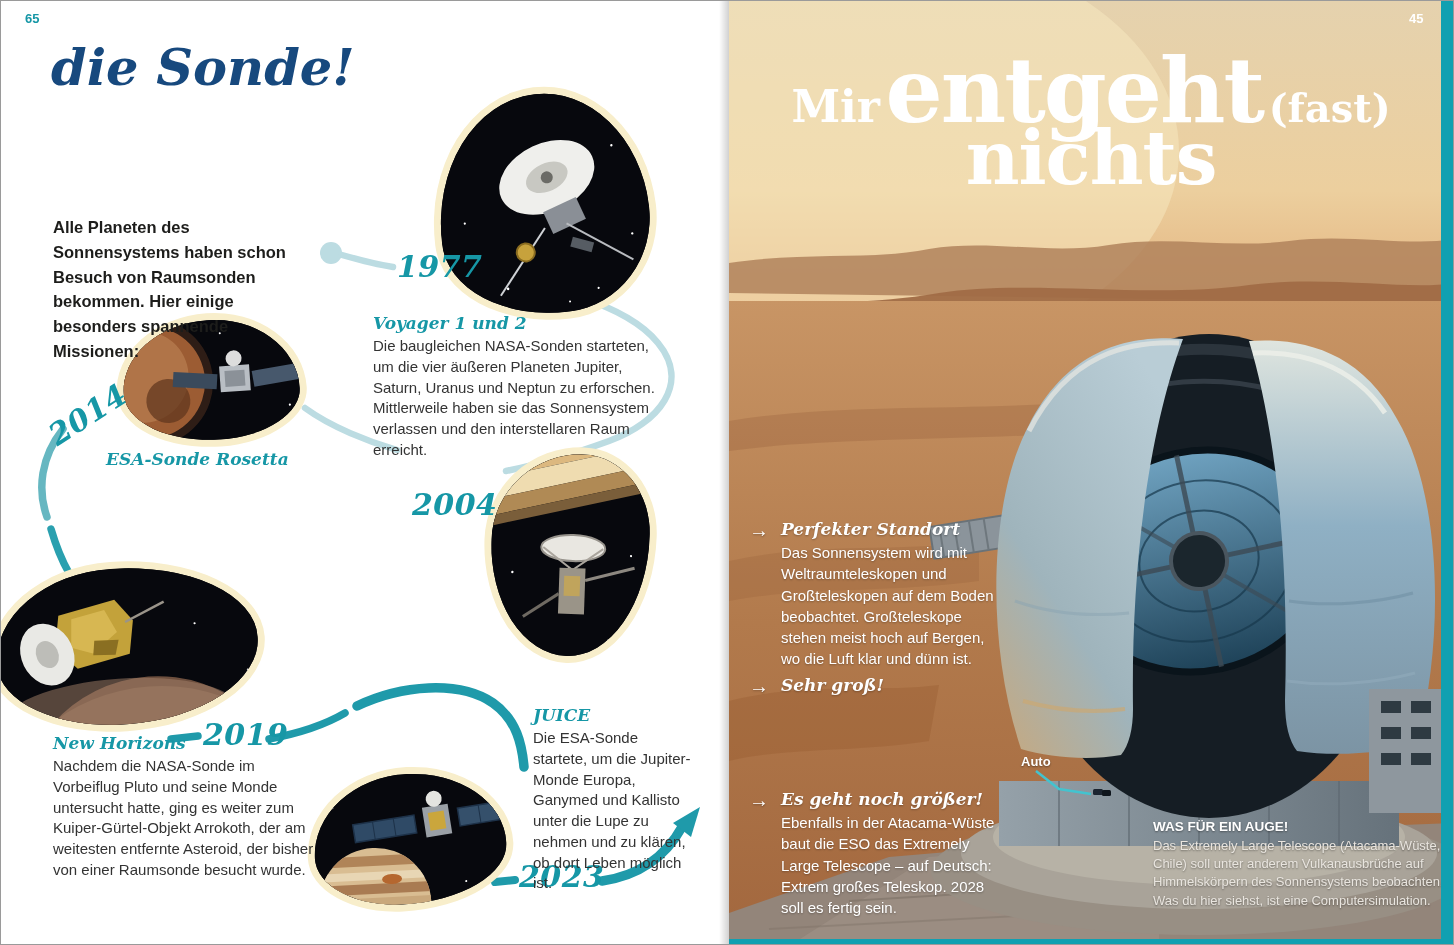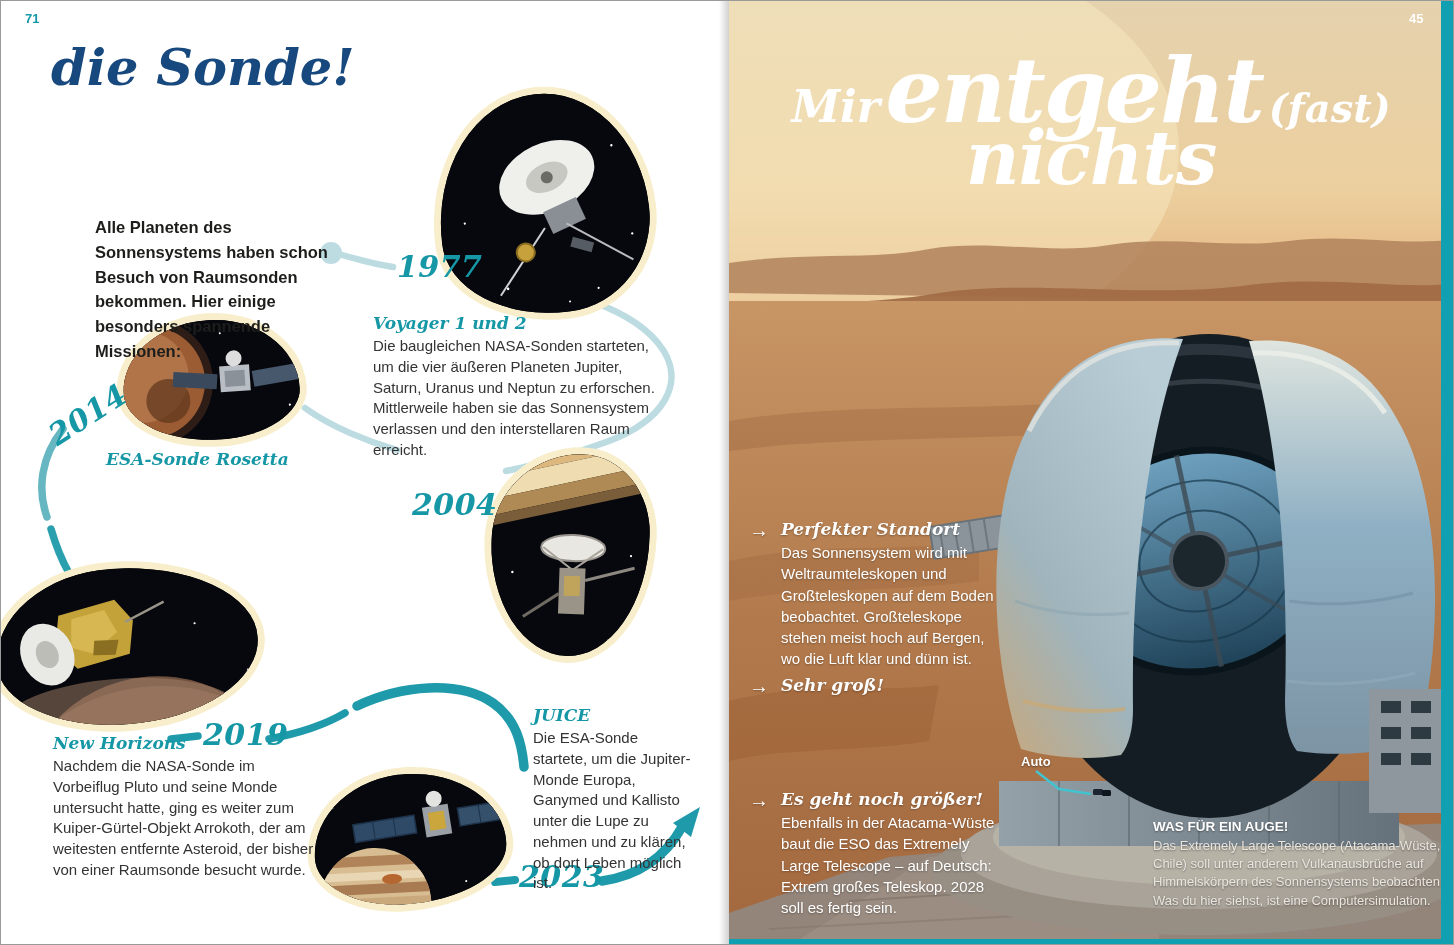--- a/index.html
+++ b/index.html
@@ -8,21 +8,21 @@
   
   .page-left{position:absolute;left:0;top:0;width:728px;height:945px;background:#fff;overflow:hidden;}
   .gutter{position:absolute;left:718px;top:0;width:10px;height:945px;
           background:linear-gradient(to right,rgba(0,0,0,0),rgba(0,0,0,.18));z-index:9;}
   .pagenum{position:absolute;font-size:13px;font-weight:bold;z-index:20;}
   .pagenum.left{left:24px;top:10px;color:#1697a6;}
   .pagenum.right{left:1408px;top:10px;color:#fff;}
   .headline{position:absolute;left:50px;top:38px;font-family:"DejaVu Serif",serif;
             font-style:italic;font-weight:bold;font-size:51px;line-height:1.1;color:#17497e;z-index:5;}
   .intro{position:absolute;left:52px;top:214px;width:262px;font-size:16.5px;font-weight:bold;
-         color:#1d1d1b;line-height:1.5;z-index:5;margin-left:42px;}
+         color:#1d1d1b;line-height:1.5;z-index:5;}
   svg.timeline{position:absolute;left:0;top:0;z-index:1;}
   .year{position:absolute;font-family:"DejaVu Serif",serif;font-style:italic;font-weight:bold;
         font-size:30px;color:#1697a6;letter-spacing:.5px;z-index:6;}
   .mission{position:absolute;z-index:6;}
   .mission .mname{font-family:"DejaVu Serif",serif;font-style:italic;font-weight:bold;
                   font-size:17px;color:#1697a6;margin-bottom:3px;line-height:1.2;}
   .mission .mdesc{font-size:15px;color:#333;line-height:1.38;}
   .blob{position:absolute;border:7px solid #f8eecb;background:#06070c;overflow:hidden;z-index:4;box-sizing:border-box;}
   .blob svg{display:block;width:100%;height:100%;}
   #blob-voyager{left:430px;top:86px;width:224px;height:234px;transform:rotate(-7deg);
@@ -32,21 +32,21 @@
   #blob-cassini{left:483px;top:446px;width:172px;height:216px;transform:rotate(2deg);
       border-radius:56% 44% 50% 50% / 44% 40% 60% 56%;}
   #blob-newhorizons{left:-12px;top:560px;width:276px;height:170px;transform:rotate(-4deg);
       border-radius:46% 54% 52% 48% / 56% 50% 50% 44%;}
   #blob-juice{left:306px;top:766px;width:206px;height:144px;transform:rotate(-3deg);
       border-radius:50% 50% 55% 45% / 60% 56% 44% 40%;}
   
   .page-right{position:absolute;left:728px;top:0;width:726px;height:945px;overflow:hidden;background:#caa377;}
   .page-right svg.photo{position:absolute;left:0;top:0;z-index:1;}
   .big-title{position:absolute;left:42px;top:44px;width:640px;text-align:center;color:#fff;
-             font-family:"DejaVu Serif",serif;font-style:italic;font-weight:bold;z-index:10;line-height:1;}
+             font-family:"DejaVu Serif",serif;font-weight:bold;z-index:10;line-height:1;}
   .big-title .t-small{font-size:44px;}
   .big-title .t-huge{font-size:90px;letter-spacing:-2px;}
   .big-title .t-paren{font-size:40px;}
   .big-title .t-line2{font-size:74px;margin-top:-14px;letter-spacing:-1px;}
   .info{position:absolute;display:flex;z-index:10;width:260px;}
   .info .arrow{font-size:20px;font-weight:bold;color:#fff;margin-right:12px;line-height:1.1;
                text-shadow:0 1px 2px rgba(0,0,0,.35);}
   .info .itext{width:226px;color:#fff;text-shadow:0 1px 2px rgba(0,0,0,.3);}
   .info .ihead{font-family:"DejaVu Serif",serif;font-style:italic;font-weight:bold;font-size:17px;margin-bottom:3px;}
   .info .ibody{font-size:15px;line-height:1.42;}
@@ -62,21 +62,21 @@
   .edge-right{position:absolute;left:1440px;top:0;width:14px;height:945px;background:#11a0b1;z-index:15;}
   .edge-bottom{position:absolute;left:728px;top:938px;width:726px;height:7px;background:#11a0b1;z-index:15;}
 </style>
 </head>
 <body>
 
 <div class="spread">
 
   <div class="page-left">
 
-    <div class="pagenum left">71</div>
+    <div class="pagenum left">65</div>
 
     <div class="headline">
       <div>die Sonde!</div>
     </div>
 
     <div class="intro">Alle Planeten des Sonnensystems haben schon Besuch von Raumsonden bekommen. Hier einige besonders spannende Missionen:</div>
 
     <svg class="timeline" width="728" height="945" viewBox="0 0 728 945">
       <circle cx="330" cy="252" r="11" fill="#bcdce2"></circle>
       <path d="M 341 254 C 362 260 378 264 392 266" stroke="#bcdce2" stroke-width="6.5" fill="none" stroke-linecap="round"></path>

